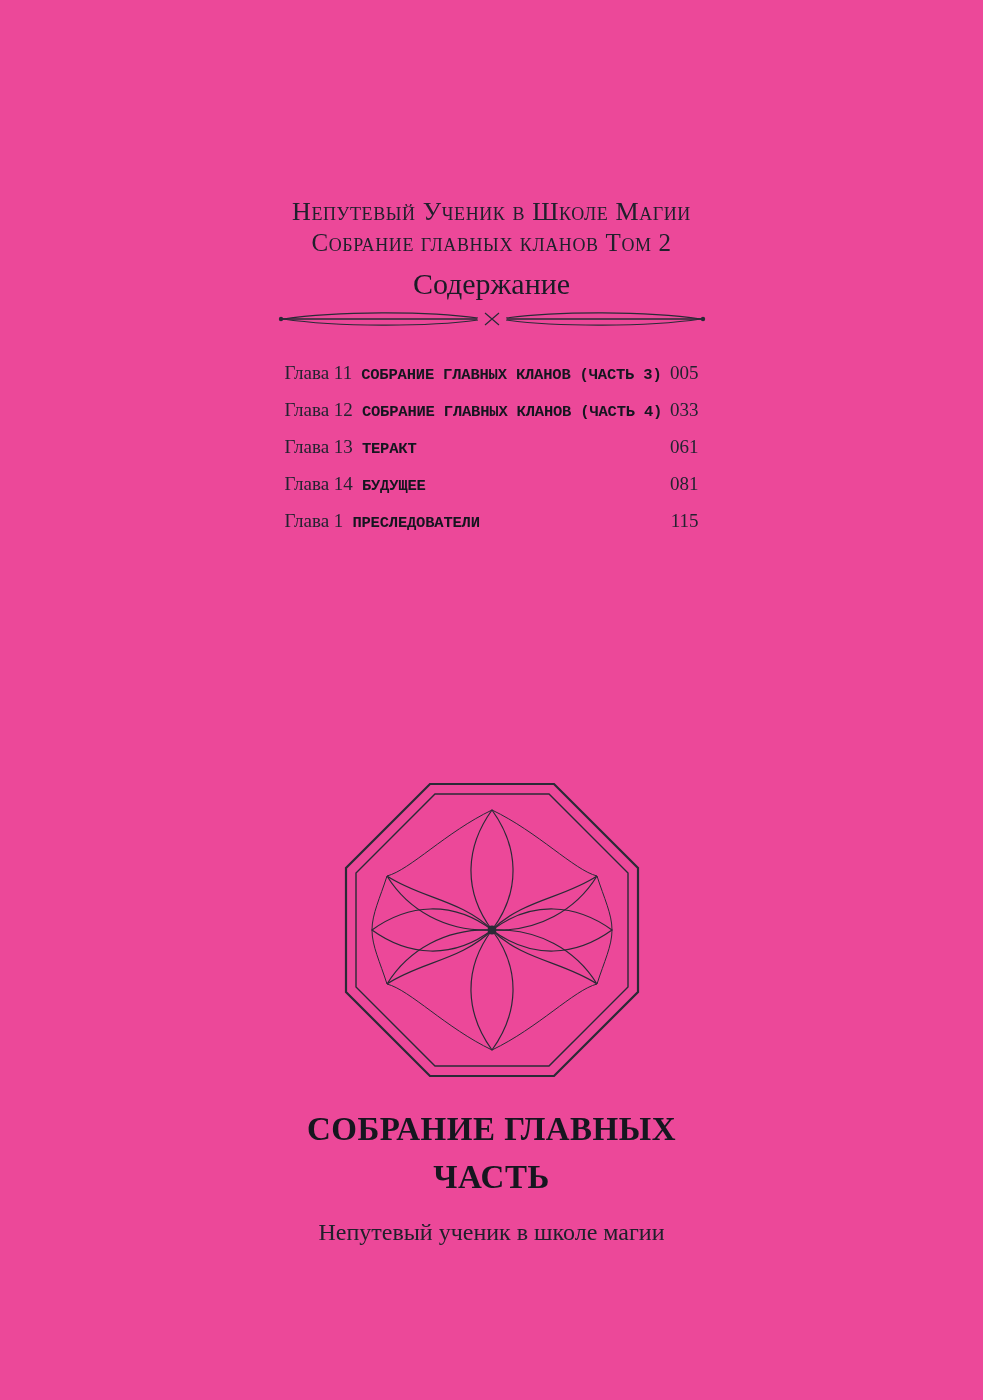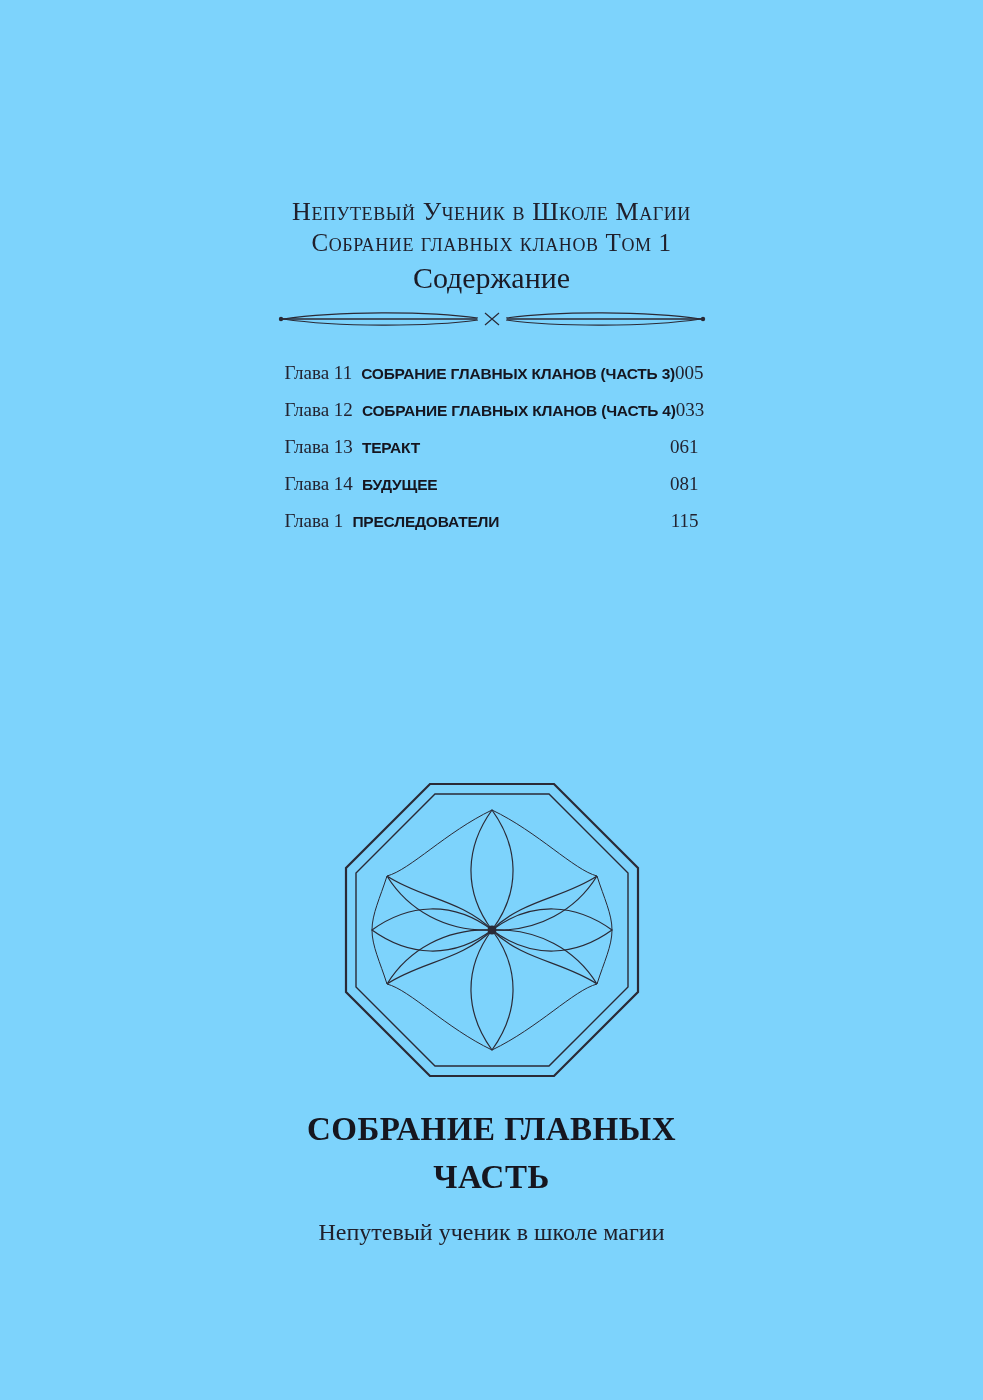--- a/index.html
+++ b/index.html
@@ -12,21 +12,21 @@
     height: 1400px;
     position: relative;
     font-family: "Liberation Serif", serif;
     color: #1a1a22;
     overflow: hidden;
   }
 
   .page {
     position: absolute;
     inset: 0;
-    background: #7dd3fc;
+    background: #ec4899;
   }
 
   
   .header {
     position: absolute;
     left: 0;
     right: 0;
     top: 196px;
     text-align: center;
   }
@@ -40,20 +40,21 @@
     color: #20202c;
     white-space: nowrap;
   }
   .header-line2 {
     font-size: 25px;
   }
   .header-title {
     font-family: "Liberation Serif", serif;
     font-size: 30px;
     line-height: 40px;
+    margin-top: 6px;
     color: #1b1b26;
   }
 
   
   .divider {
     position: absolute;
     top: 306px;
     left: 50%;
     transform: translateX(-50%);
     width: 430px;
@@ -75,21 +76,21 @@
   }
   .toc-chapter {
     font-family: "Liberation Serif", serif;
     font-size: 19px;
     color: #232330;
     white-space: nowrap;
     flex: 0 0 auto;
     padding-right: 9px;
   }
   .toc-name {
-    font-family: Liberation Sans, sans-serif;
+    font-family: Liberation Mono, monospace;
     font-size: 15.5px;
     font-weight: bold;
     letter-spacing: -0.2px;
     color: #15151f;
     white-space: nowrap;
     flex: 1 1 auto;
   }
   .toc-page {
     font-family: "Liberation Serif", serif;
     font-size: 19px;
@@ -133,21 +134,21 @@
     color: #20202b;
   }
 </style>
 </head>
 <body>
 
 <div class="page">
 
   <div class="header">
     <div class="header-line1">Непутевый Ученик в Школе Магии</div>
-    <div class="header-line2">Собрание главных кланов Том 1</div>
+    <div class="header-line2">Собрание главных кланов Том 2</div>
     <div class="header-title">Содержание</div>
   </div>
 
   <div class="divider">
     <svg width="430" height="26" viewBox="0 0 430 26" fill="none" xmlns="http://www.w3.org/2000/svg">
       <path d="M4 13 L200 13" stroke="#2a2a36" stroke-width="1.3"></path>
       <path d="M230 13 L426 13" stroke="#2a2a36" stroke-width="1.3"></path>
       <path d="M6 13 C 60 5, 150 5, 201 12" stroke="#2a2a36" stroke-width="1.1" fill="none"></path>
       <path d="M6 13 C 60 21, 150 21, 201 14" stroke="#2a2a36" stroke-width="1.1" fill="none"></path>
       <path d="M424 13 C 370 5, 280 5, 229 12" stroke="#2a2a36" stroke-width="1.1" fill="none"></path>

